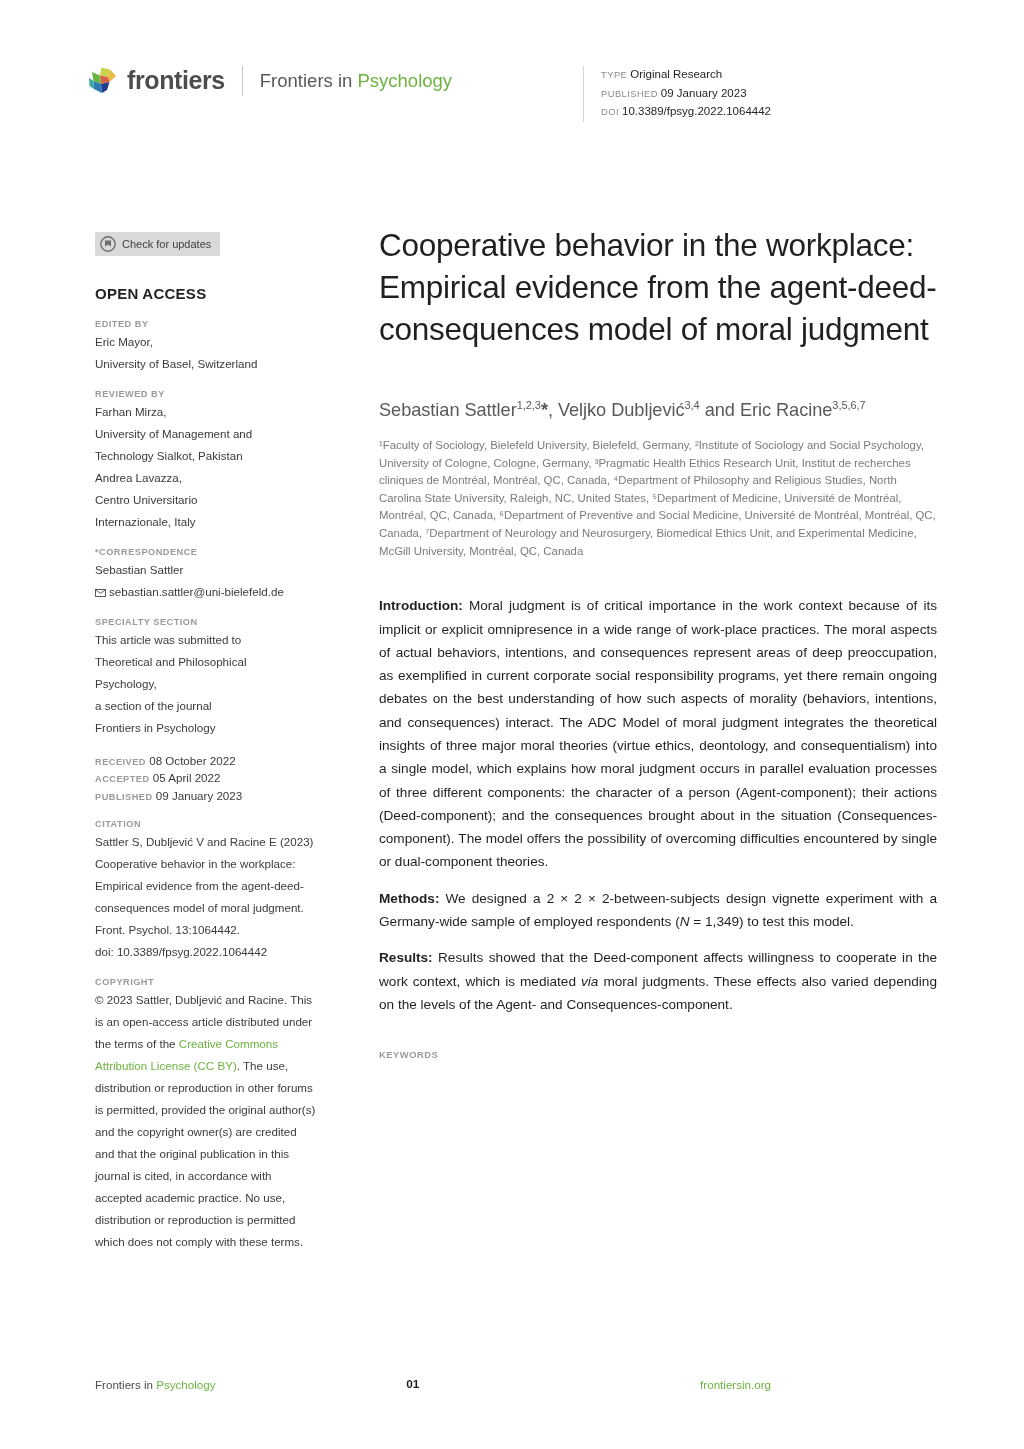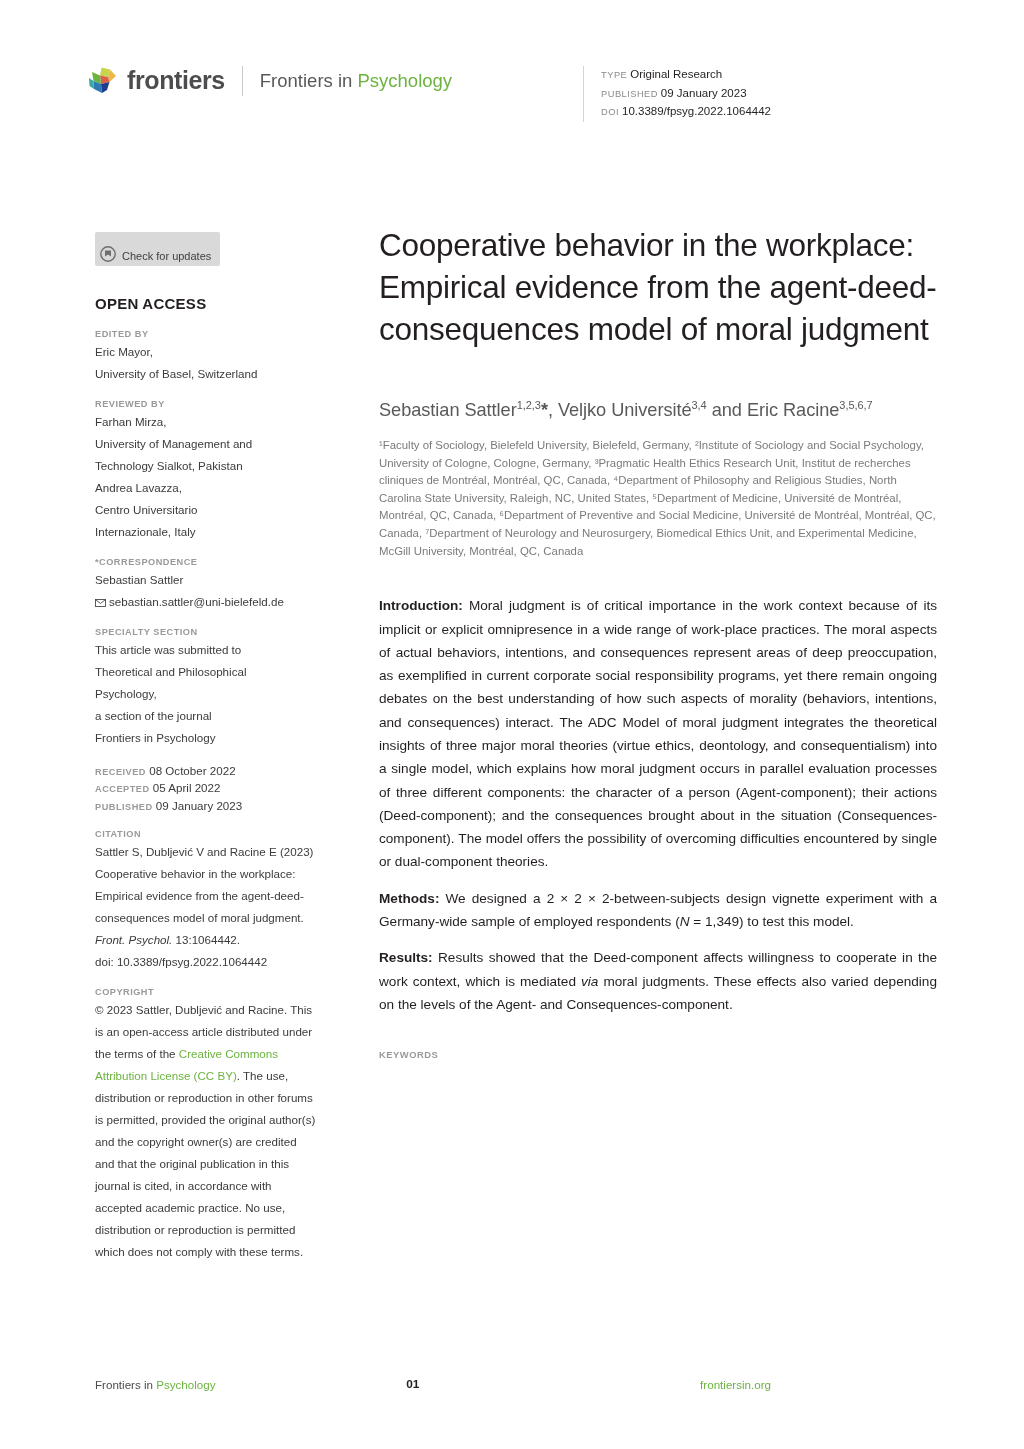--- a/index.html
+++ b/index.html
@@ -73,24 +73,24 @@
   }
 
   
   .sidebar {
     position: absolute;
     left: 95px; top: 232px;
     width: 222px;
   }
   .crossmark {
     display: inline-flex;
-    align-items: flex-end;
+    align-items: center;
     background: #d9d9d9;
     border-radius: 2px;
-    padding: 14px 9px 4px 5px;
+    padding: 4px 9px 4px 5px;
     margin-bottom: 29px;
   }
   .crossmark-icon {
     width: 16px; height: 16px;
     margin-right: 6px;
     flex: none;
   }
   .crossmark-label {
     font-size: 11px;
     color: #414042;
@@ -128,21 +128,21 @@
     font-size: 11.6px;
     color: #3b3b3d;
     line-height: 15.4px;
   }
   .mail-icon {
     display: inline-block;
     width: 11px; height: 8px;
     vertical-align: -1px;
     margin-right: 3px;
   }
-  .sb-italic { font-style: italic; }
+  .sb-italic { }
   .sb-link { color: #6cb33f; }
 
   
   .main {
     position: absolute;
     left: 379px; top: 224px;
     width: 558px;
   }
   .article-title {
     font-size: 31.5px;
@@ -330,21 +330,21 @@
       <div class="sb-text"><span>© 2023  Sattler, Dubljević and Racine. This is an open-access article distributed under the terms of the </span><span class="sb-link">Creative Commons Attribution License (CC BY)</span><span>. The use, distribution or reproduction in other forums is permitted, provided the original author(s) and the copyright owner(s) are credited and that the original publication in this journal is cited, in accordance with accepted academic practice. No use, distribution or reproduction is permitted which does not comply with these terms.</span></div>
     </div>
 
   </div>
 
   <div class="main">
 
     <h1 class="article-title">Cooperative behavior in the workplace: Empirical evidence from the agent-deed-consequences model of moral judgment</h1>
 
     <div class="authors">
-      <span><span>Sebastian Sattler</span><sup>1,2,3</sup><b>*</b></span><span>,  </span><span><span>Veljko Université</span><sup>3,4</sup></span><span> and </span><span><span>Eric Racine</span><sup>3,5,6,7</sup></span>
+      <span><span>Sebastian Sattler</span><sup>1,2,3</sup><b>*</b></span><span>,  </span><span><span>Veljko Dubljević</span><sup>3,4</sup></span><span> and </span><span><span>Eric Racine</span><sup>3,5,6,7</sup></span>
     </div>
 
     <div class="affiliations">¹Faculty of Sociology, Bielefeld University, Bielefeld, Germany, ²Institute of Sociology and Social Psychology, University of Cologne, Cologne, Germany, ³Pragmatic Health Ethics Research Unit, Institut de recherches cliniques de Montréal, Montréal, QC, Canada, ⁴Department of Philosophy and Religious Studies, North Carolina State University, Raleigh, NC, United States, ⁵Department of Medicine, Université de Montréal, Montréal, QC, Canada, ⁶Department of Preventive and Social Medicine, Université de Montréal, Montréal, QC, Canada, ⁷Department of Neurology and Neurosurgery, Biomedical Ethics Unit, and Experimental Medicine, McGill University, Montréal, QC, Canada</div>
 
     <div class="abstract">
       <p><b>Introduction:</b><span> Moral judgment is of critical importance in the work context because of its implicit or explicit omnipresence in a wide range of work-place practices. The moral aspects of actual behaviors, intentions, and consequences represent areas of deep preoccupation, as exemplified in current corporate social responsibility programs, yet there remain ongoing debates on the best understanding of how such aspects of morality (behaviors, intentions, and consequences) interact. The ADC Model of moral judgment integrates the theoretical insights of three major moral theories (virtue ethics, deontology, and consequentialism) into a single model, which explains how moral judgment occurs in parallel evaluation processes of three different components: the character of a person (Agent-component); their actions (Deed-component); and the consequences brought about in the situation (Consequences-component). The model offers the possibility of overcoming difficulties encountered by single or dual-component theories.</span></p>
       <p><b>Methods:</b><span> We designed a 2 × 2 × 2-between-subjects design vignette experiment with a Germany-wide sample of employed respondents (<i>N</i> = 1,349) to test this model.</span></p>
       <p><b>Results:</b><span> Results showed that the Deed-component affects willingness to cooperate in the work context, which is mediated <i>via</i> moral judgments. These effects also varied depending on the levels of the Agent- and Consequences-component.</span></p>
     </div>
 

